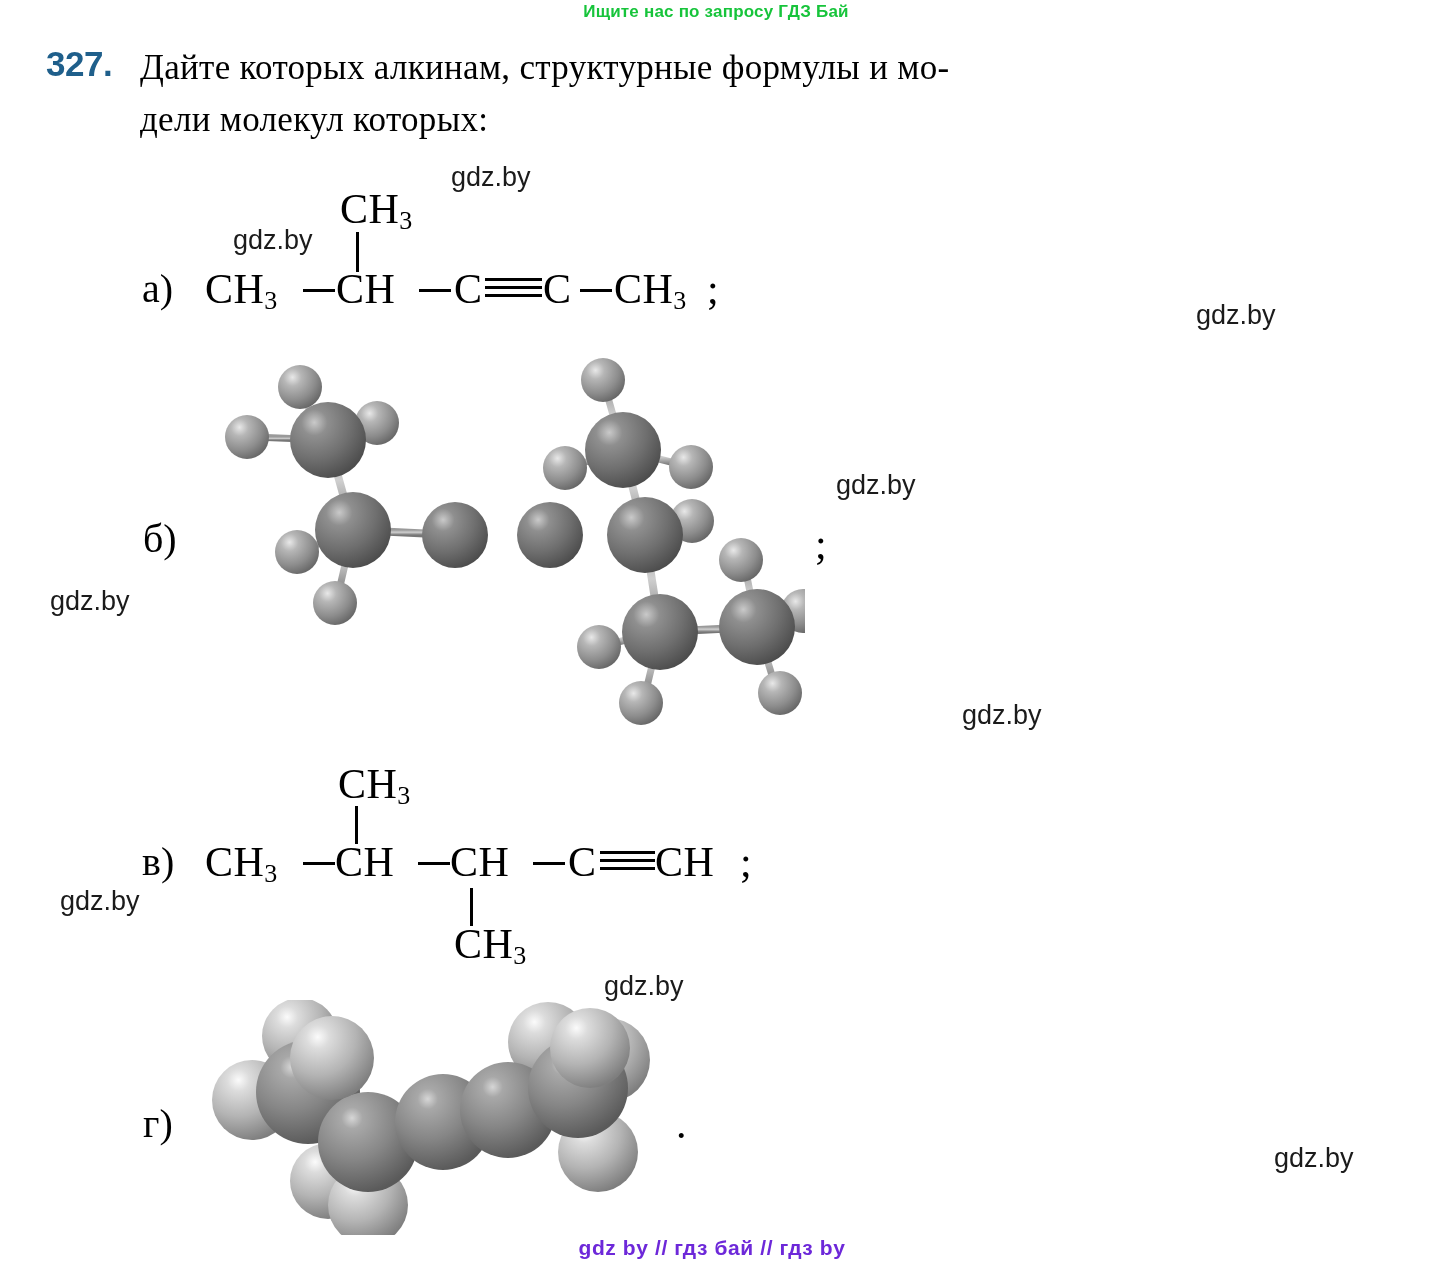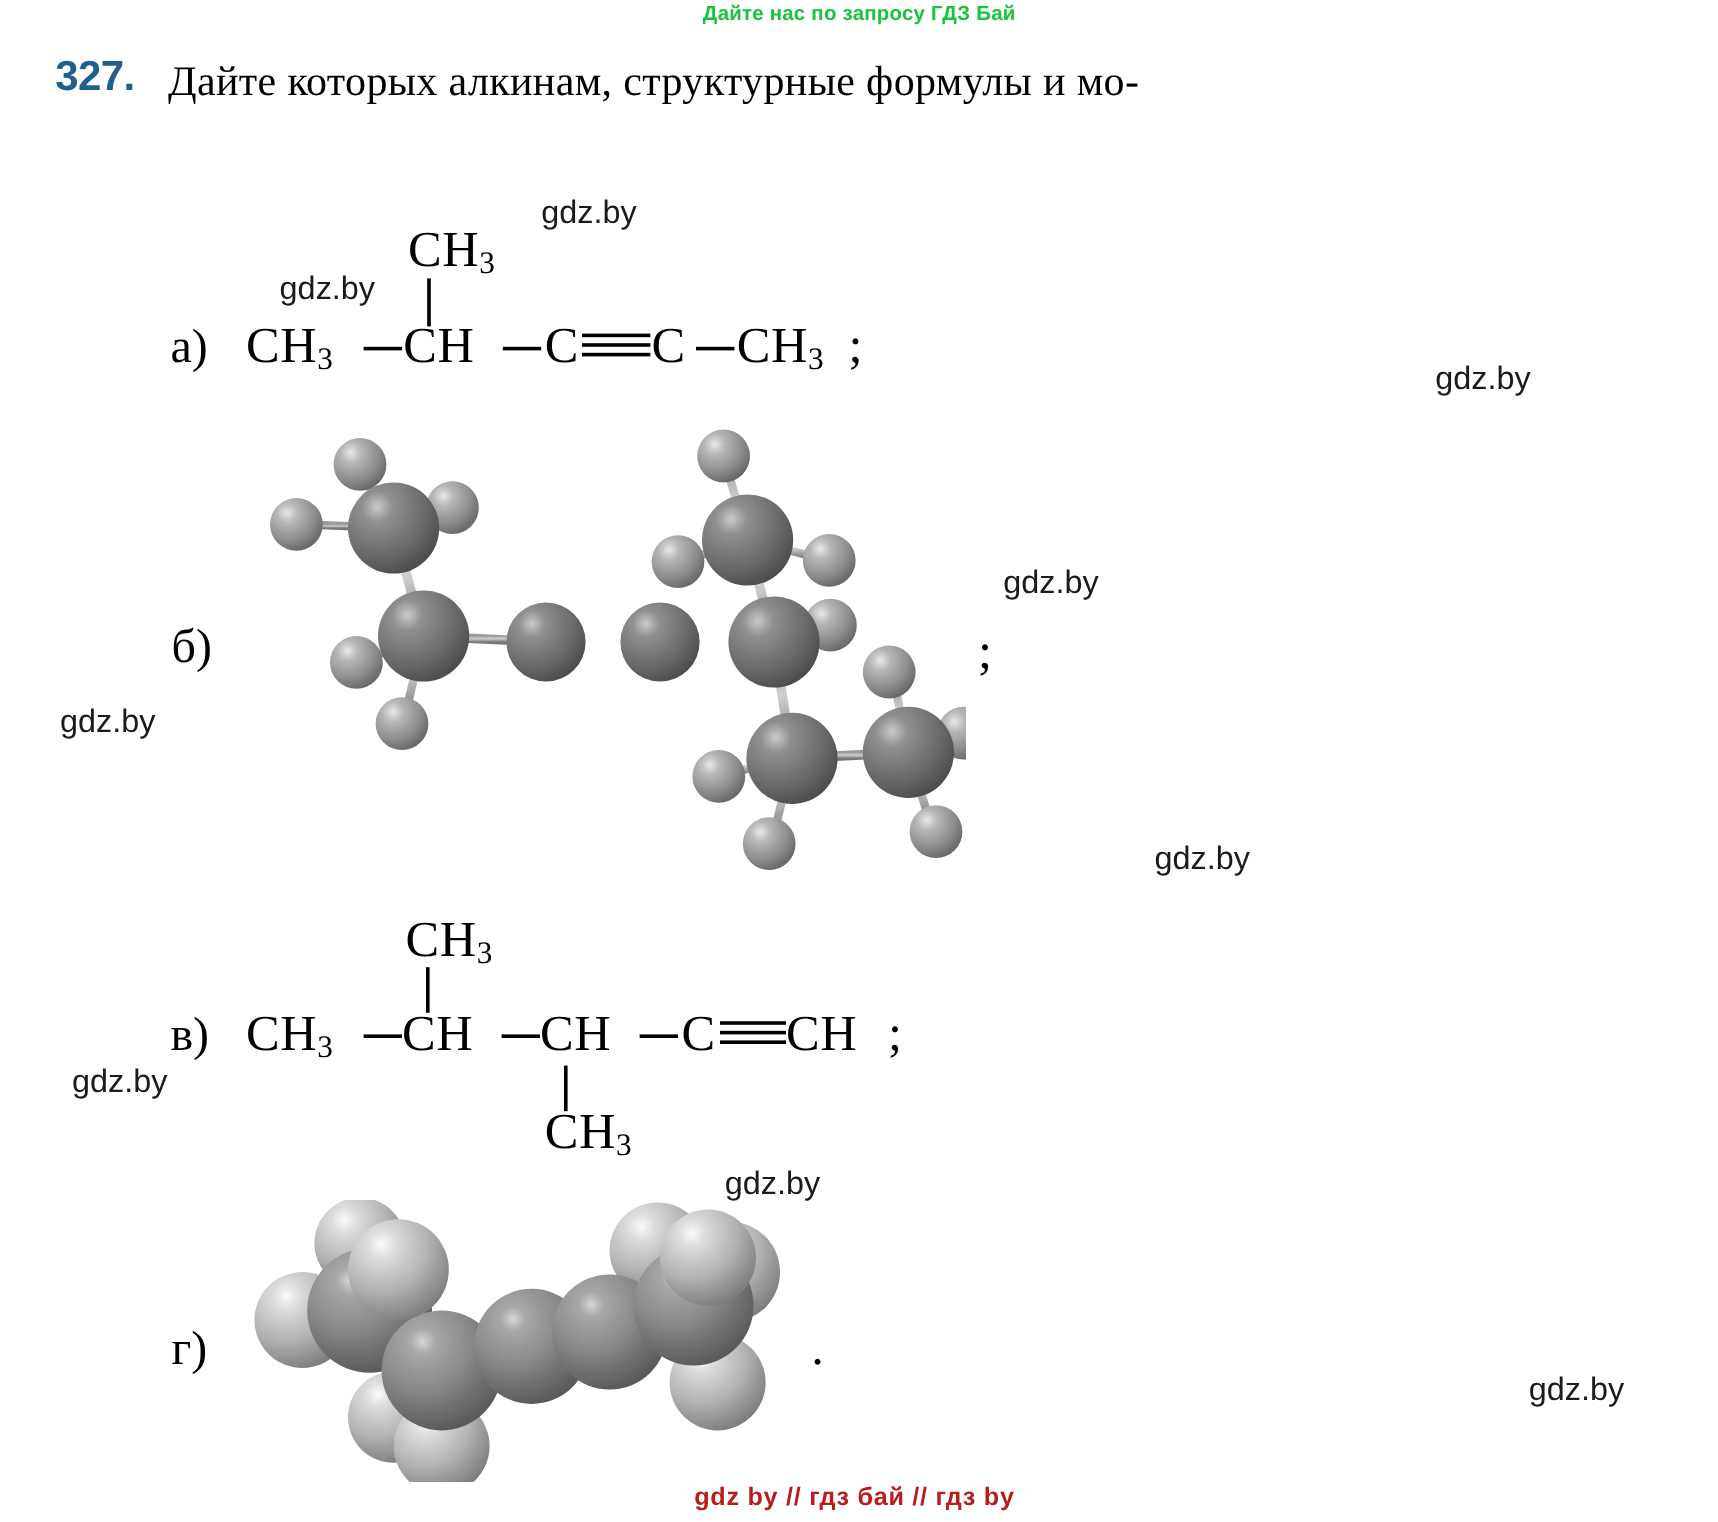--- a/index.html
+++ b/index.html
@@ -66,21 +66,21 @@
   
   .footer {
     position: absolute;
     left: 0;
     bottom: 8px;
     width: 1424px;
     text-align: center;
     font-family: "Liberation Sans", sans-serif;
     font-weight: bold;
     font-size: 21px;
-    color: #b91c1c;
+    color: #6d28d9;
     letter-spacing: 0.6px;
   }
 
   
   .formula {
     position: absolute;
     font-family: "Liberation Serif", serif;
     white-space: nowrap;
   }
   .item-label {
@@ -130,25 +130,26 @@
   
   .model {
     position: absolute;
     background: #ffffff;
   }
   .model svg { display: block; }
 </style>
 </head>
 <body>
 
-<div class="promo">Дайте нас по запросу ГДЗ Бай</div>
+<div class="promo">Ищите нас по запросу ГДЗ Бай</div>
 
 <div class="task-no">327.</div>
 <div class="task-text">
   <span>Дайте которых алкинам, структурные формулы и мо-</span>
+  <span class="l2">дели молекул которых:</span>
 </div>
 
 <div class="item-label" style="left:142px; top:265px;">а)</div>
 
 <div class="formula atom" style="left:340px; top:185px;">
   <span>CH</span><sub>3</sub>
 </div>
 
 <div class="bond-v" style="left:356px; top:232px; height:40px;"></div>
 

